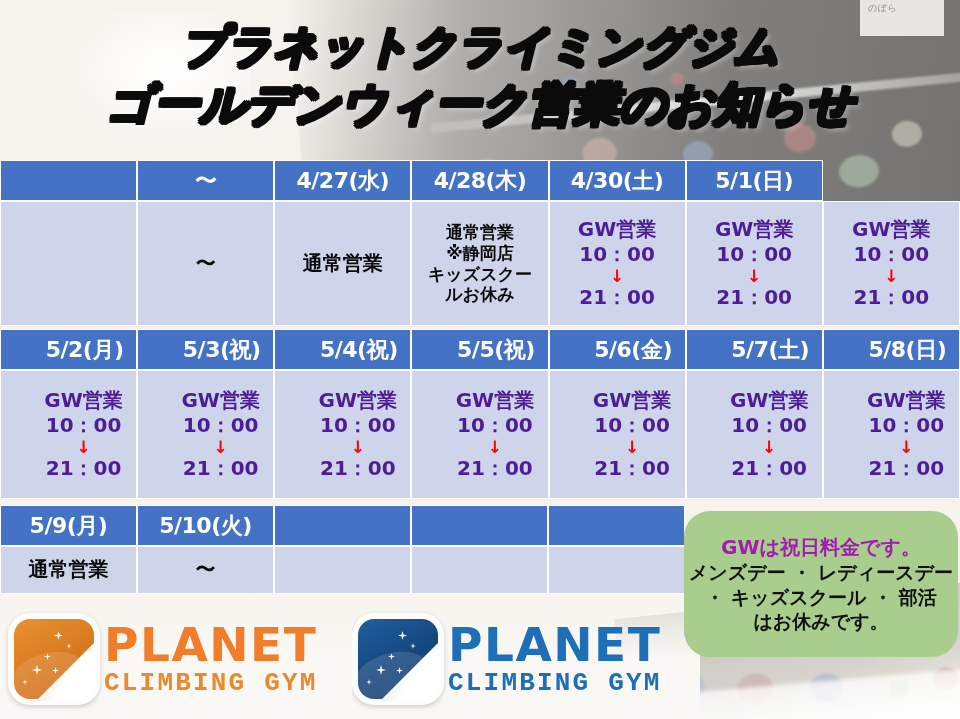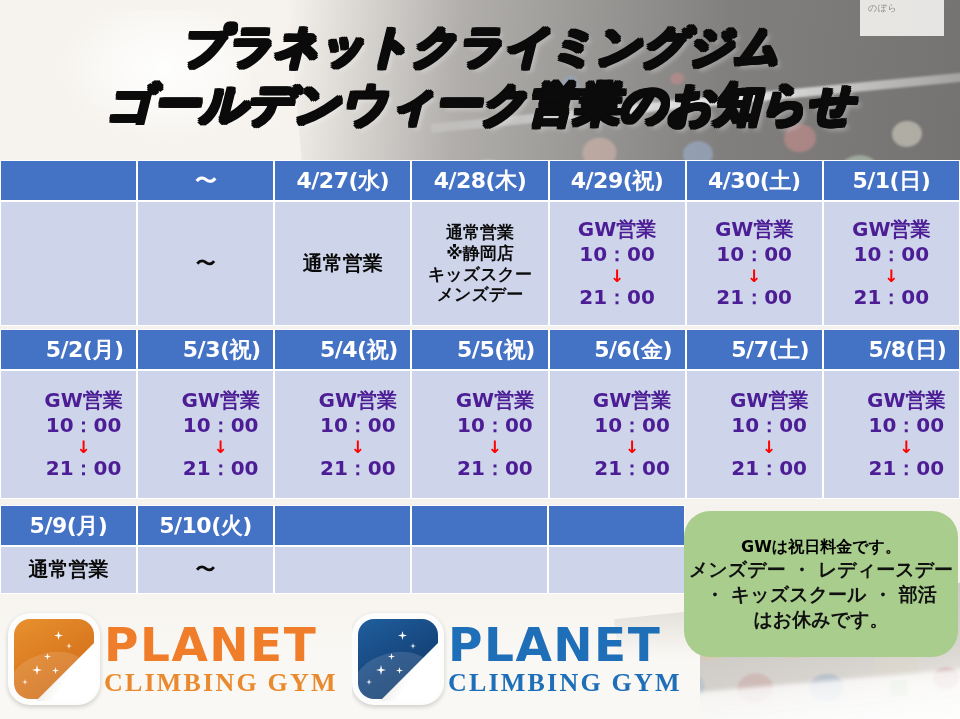--- a/index.html
+++ b/index.html
@@ -112,21 +112,21 @@
   #block3 .trow{width:685px;overflow:hidden;}
 
   
   #notice{
     position:absolute;left:684px;top:511px;width:274px;height:146px;z-index:6;
     background:#a8cd8c;border-radius:26px;
     display:flex;flex-direction:column;align-items:center;justify-content:center;
     padding:4px 6px;box-sizing:border-box;
   }
   #notice .nl{font-weight:700;font-size:19px;line-height:1.30;color:#111;white-space:nowrap;}
-  #notice .nl.red{color:#000000;font-size:16px;}
+  #notice .nl.red{color:#a21caf;font-size:20px;}
 
   
   .logo{position:absolute;bottom:0px;z-index:5;display:flex;align-items:center;height:120px;}
   #logo-orange{left:8px;}
   #logo-blue{left:352px;}
   .logo-mark{
     width:92px;height:92px;border-radius:22px;position:relative;overflow:hidden;
     box-shadow:0 2px 5px rgba(0,0,0,.18);
     background:#fdfdfd;flex:0 0 auto;
   }
@@ -147,21 +147,21 @@
     border-radius:0 0 16px 0;
   }
   .logo-mark .star{position:absolute;background:#fff;}
   .logo-text{margin-left:4px;line-height:.96;flex:0 0 auto;}
   .logo-text .big{
     font-size:47px;font-weight:700;letter-spacing:1.5px;
     font-family:"DejaVu Sans","Liberation Sans",sans-serif;
   }
   .logo-text .small{
     font-size:26px;font-weight:700;letter-spacing:2.2px;margin-top:3px;
-    font-family:Liberation Serif, serif;
+    font-family:Liberation Mono, monospace;
   }
   #logo-orange .big{color:#f07d2a;}
   #logo-orange .small{color:#e98a2e;}
   #logo-blue .big{color:#1f6fb8;}
   #logo-blue .small{color:#1f6fb8;}
   #logo-blue{overflow:hidden;width:330px;}
 </style>
 </head>
 <body>
 
@@ -204,37 +204,36 @@
   <div class="line l1">プラネットクライミングジム</div>
   <div class="line l2">ゴールデンウィーク営業のお知らせ</div>
 </div>
 
 <div class="tblock" id="block1">
   <div class="trow">
       <div class="cell head blank"></div>
       <div class="cell head">〜</div>
       <div class="cell head">4/27(水)</div>
       <div class="cell head">4/28(木)</div>
-      <div class="cell head">4/29(祝)</div>
       <div class="cell head">4/30(土)</div>
       <div class="cell head">5/1(日)</div>
     </div>
   <div class="trow">
       <div class="cell body blankbody"></div>
       <div class="cell body">
         <span class="normal">〜</span>
       </div>
       <div class="cell body">
         <span class="normal">通常営業</span>
       </div>
       <div class="cell body">
         <span class="normal sm">通常営業</span>
         <span class="normal sm">※静岡店</span>
         <span class="normal sm">キッズスクー</span>
-        <span class="normal sm">メンズデー</span>
+        <span class="normal sm">ルお休み</span>
       </div>
       <div class="cell body">
         <span class="gw">GW営業</span>
         <span class="gw">10：00</span>
         <span class="arrow">↓</span>
         <span class="gw">21：00</span>
       </div>
       <div class="cell body">
         <span class="gw">GW営業</span>
         <span class="gw">10：00</span>

